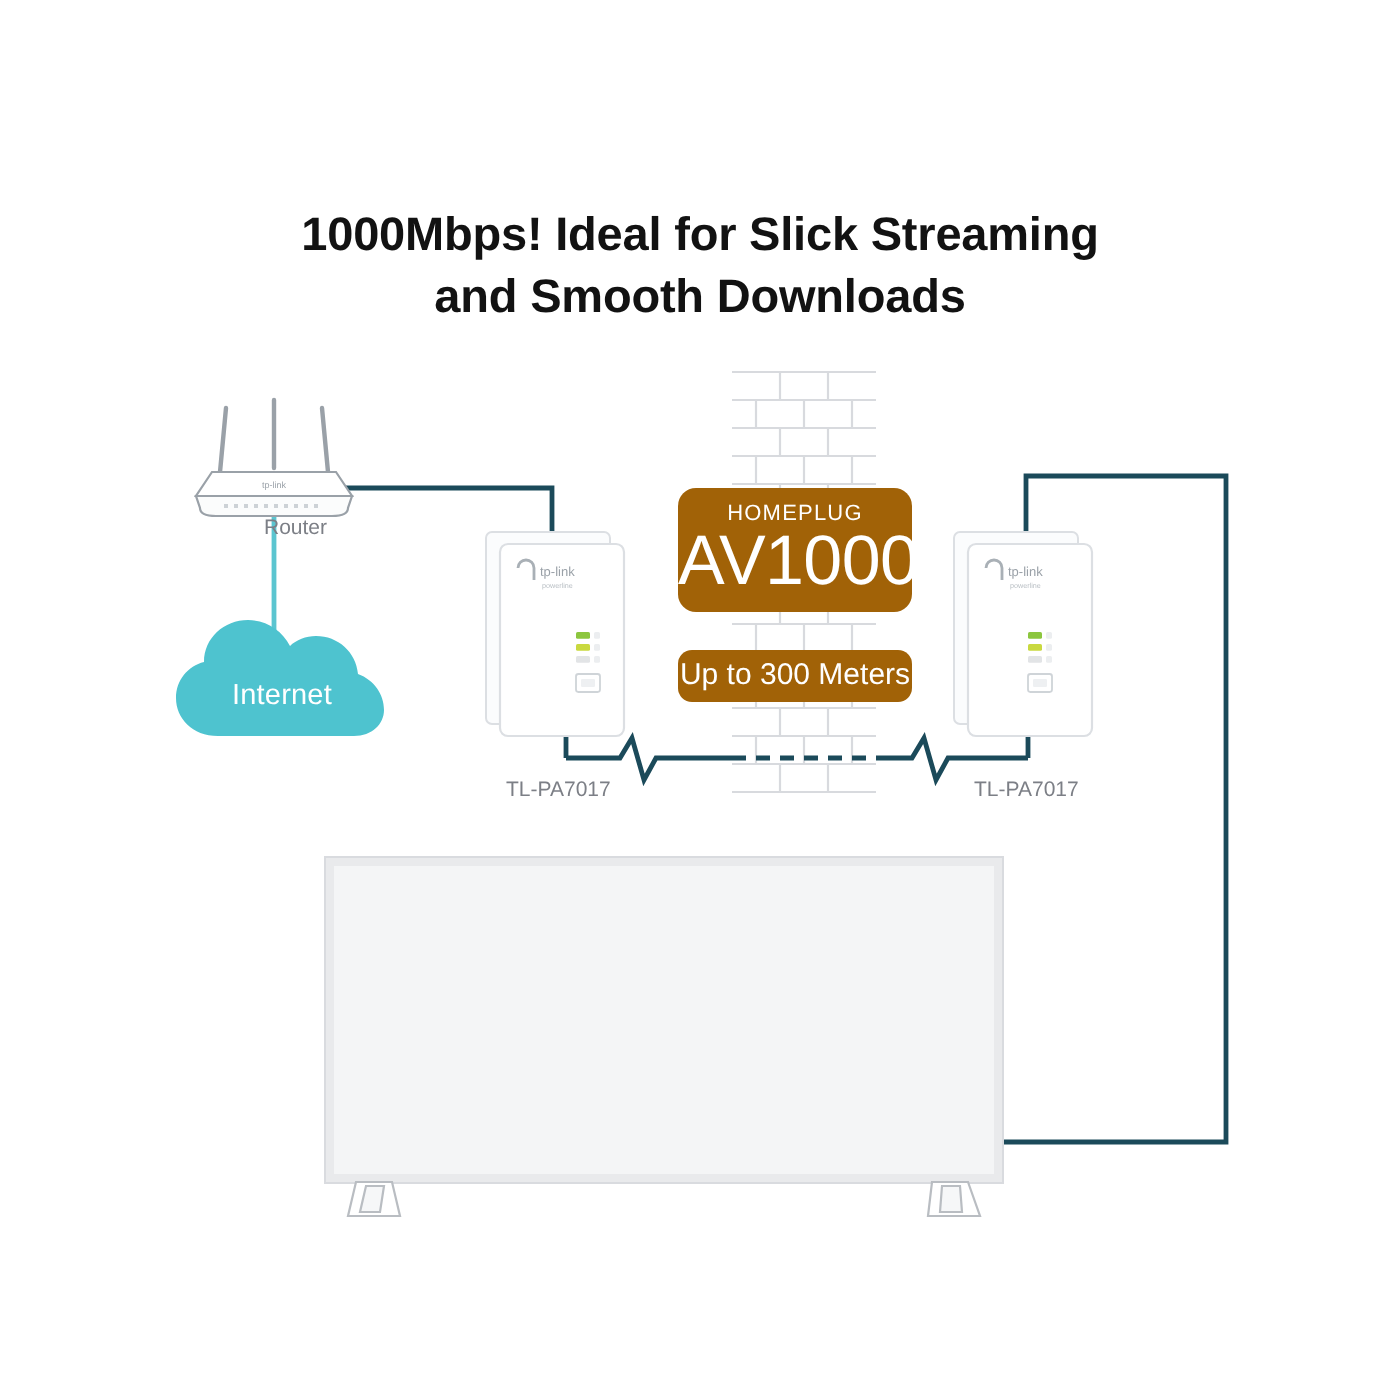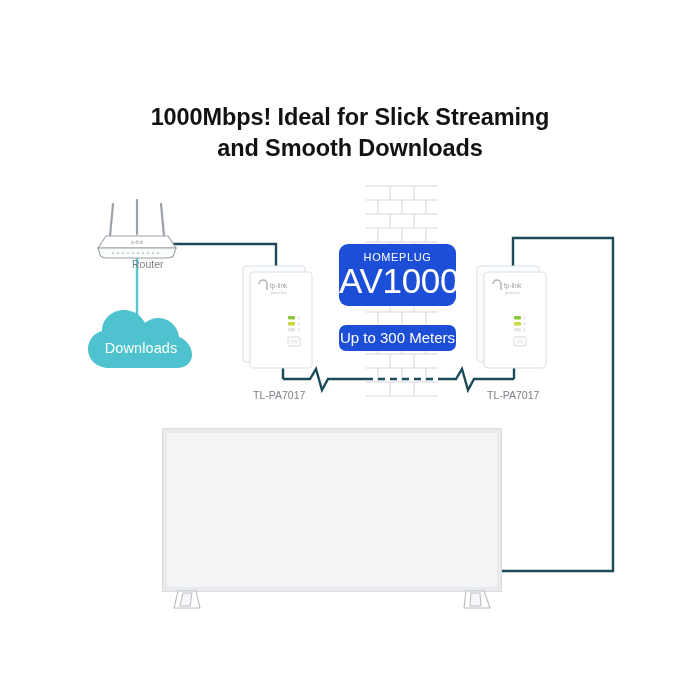--- a/index.html
+++ b/index.html
@@ -71,21 +71,21 @@
     text-align: center;
     color: #ffffff;
     font-size: 14.5px;
     font-weight: 400;
     letter-spacing: 0.1px;
   }
 
   
   .badge {
     position: absolute;
-    background: #1d4ed8;
+    background: #a16207;
     border-radius: 9px;
     color: #ffffff;
     text-align: center;
     box-sizing: border-box;
   }
   .badge-av {
     left: 339px;
     top: 244px;
     width: 117px;
     height: 62px;
@@ -429,21 +429,21 @@
       <g fill="#ffffff" stroke="#b9bdc2" stroke-width="1.1">
         <path d="M178,591 L196,591 L200,608 L174,608 Z"></path>
         <path d="M183,593 L192,593 L190,606 L180,606 Z" fill="#f6f7f8"></path>
       </g>
       <g fill="#ffffff" stroke="#b9bdc2" stroke-width="1.1">
         <path d="M466,591 L484,591 L490,608 L464,608 Z"></path>
         <path d="M471,593 L480,593 L481,606 L470,606 Z" fill="#f6f7f8"></path>
       </g>
     </svg>
 
-    <div class="cloud-text">Downloads</div>
+    <div class="cloud-text">Internet</div>
 
     <div class="lbl lbl-router">Router</div>
 
     <div class="lbl lbl-dev-left">TL-PA7017</div>
 
     <div class="lbl lbl-dev-right">TL-PA7017</div>
 
     <div class="badge badge-av">
       <span class="hp">HOMEPLUG</span>
       <span class="av">AV1000</span>

